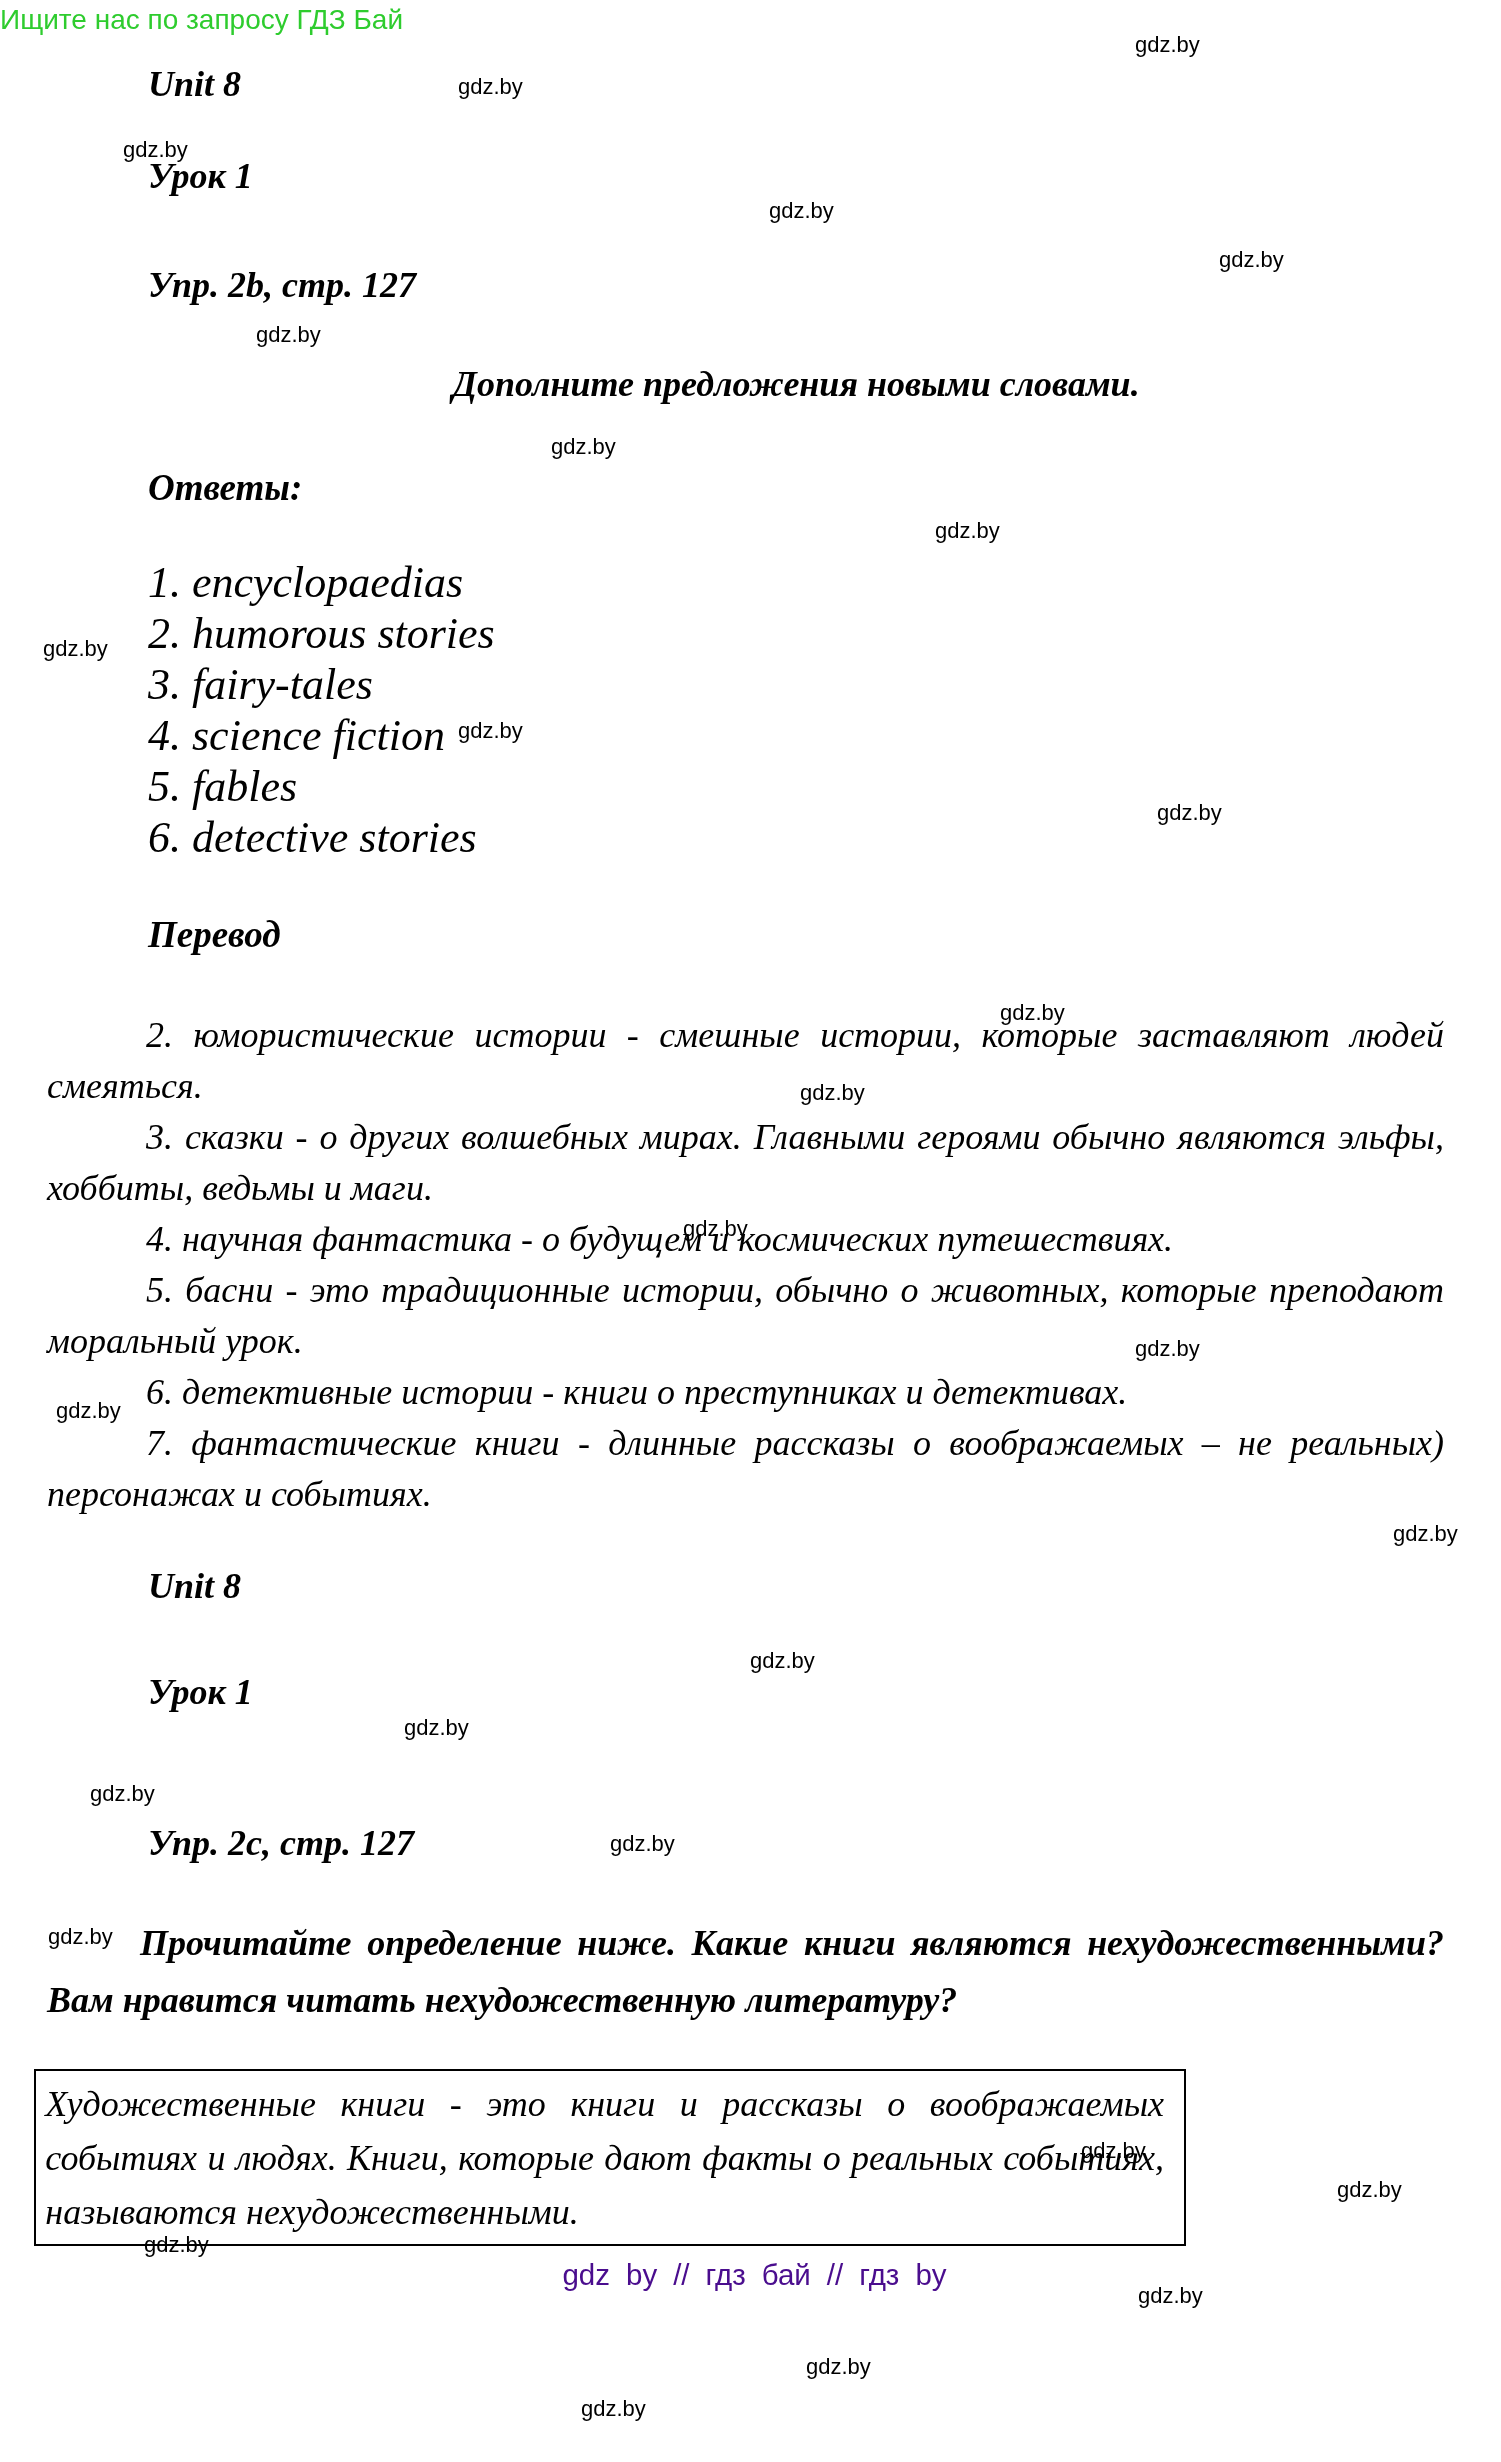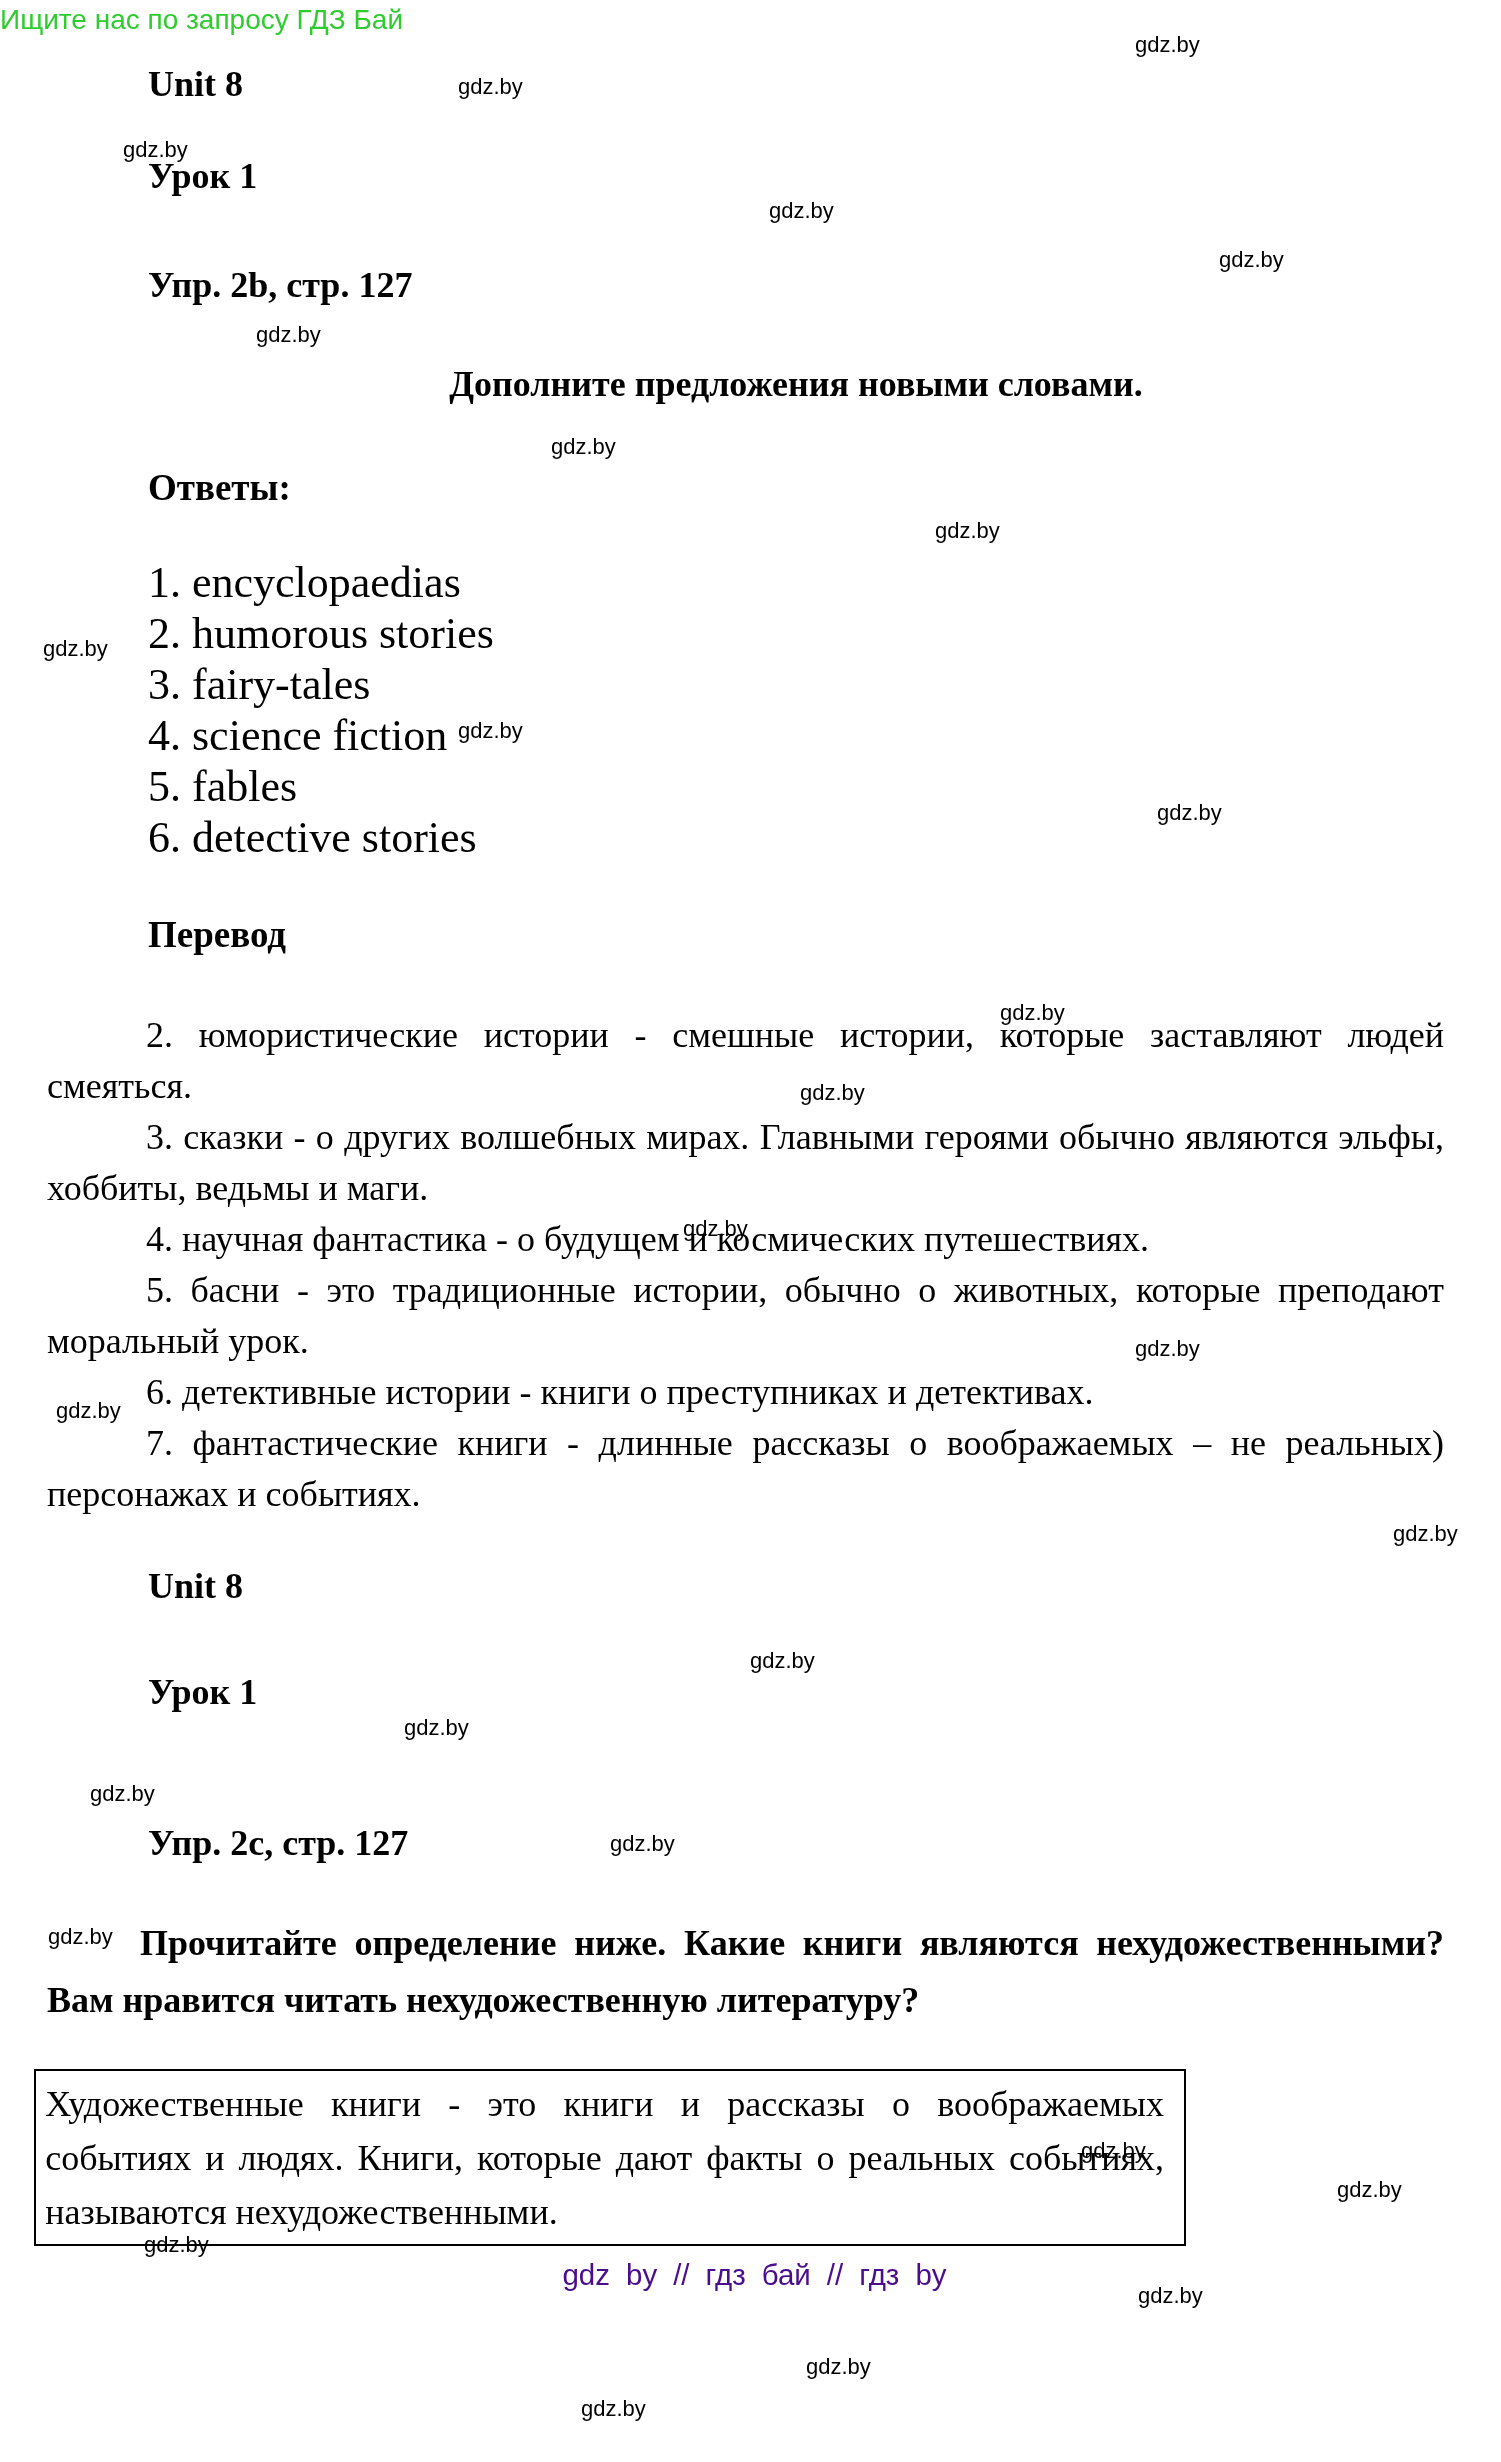--- a/index.html
+++ b/index.html
@@ -9,21 +9,21 @@
     position:relative;overflow:hidden;
     font-family:"Liberation Serif",serif;
   }
   .promo{
     padding-top:3.1px;
     text-align:left;
     font-family:"Liberation Sans",sans-serif;
     font-size:28px;line-height:34px;
     color:#2ecc2e;
   }
-  .content{padding:0 57px 0 47px;}
+  .content{padding:0 57px 0 47px;font-style:italic;}
   .h{
     font-weight:bold;font-size:36px;line-height:42px;
     margin:0 0 0 101px;
   }
   #s1-unit{margin-top:26px;}
   #s1-lesson{margin-top:50px;}
   #s1-ex{margin-top:67px;}
   #s1-task{margin-top:57px;font-weight:bold;font-size:36px;line-height:42px;margin-left:101px;text-align:center;}
   #s1-anslabel{margin-top:62px;font-size:37px;}
   #s1-answers{margin-top:48px;}

